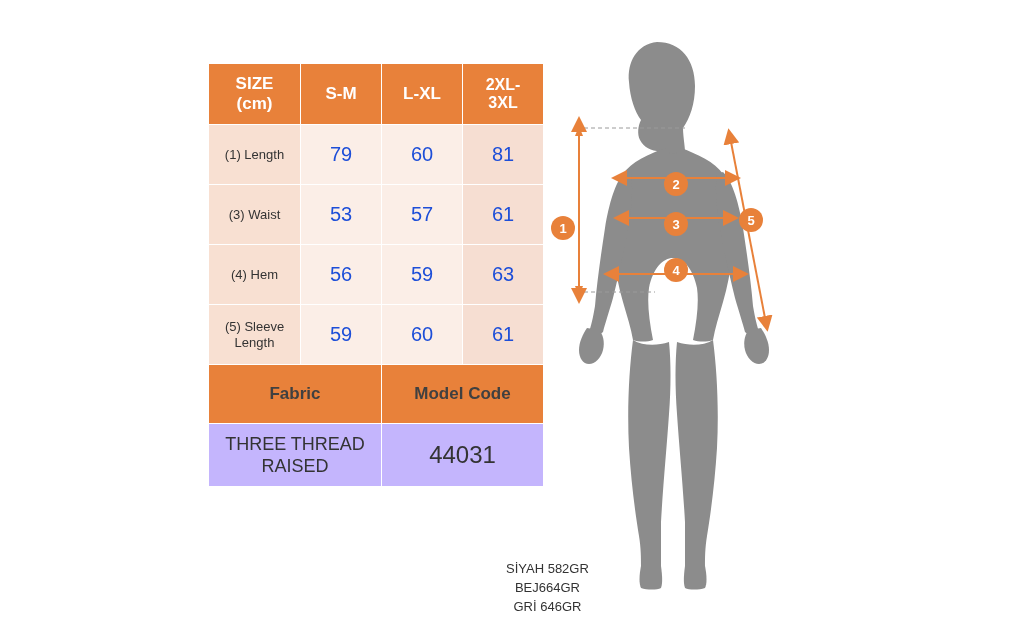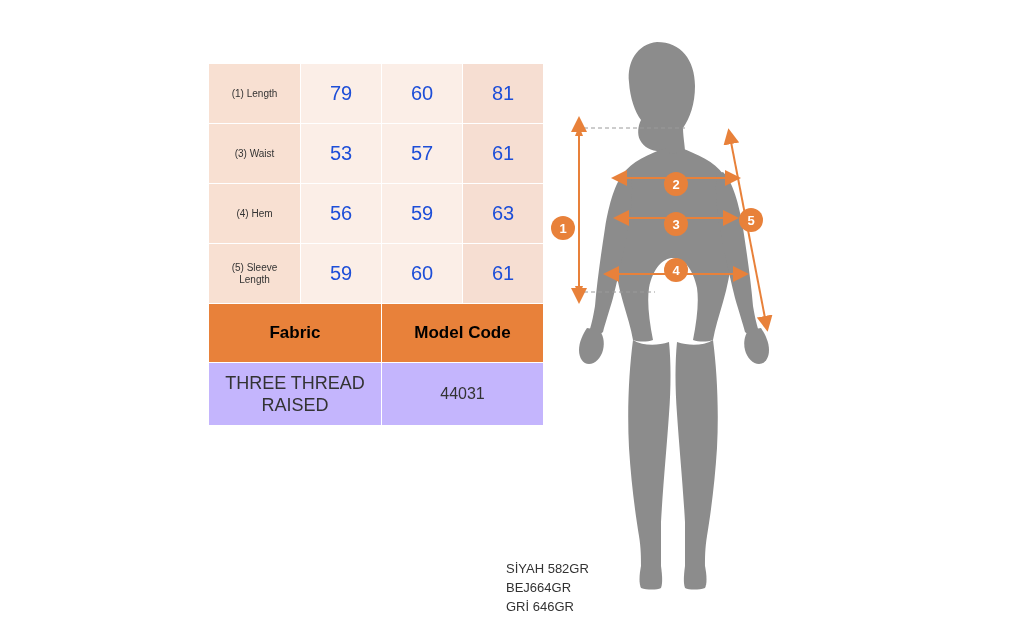--- a/index.html
+++ b/index.html
@@ -39,56 +39,57 @@
     font-weight: bold;
     font-size: 17px;
     height: 60px;
     line-height: 1.15;
   }
   .hdr.small { font-size: 16px; }
 
   .rowlabel {
     background: #f8e0d2;
     color: #333333;
-    font-size: 10px;
+    font-size: 13px;
     height: 59px;
     line-height: 1.2;
   }
   .val {
     background: #fbeee7;
     color: #1d4ed8;
     font-size: 20px;
     height: 59px;
   }
   .val.alt { background: #f6ded2; }
 
   .subhdr {
     background: #e8813a;
-    color: #000000;
+    color: #404040;
     font-weight: bold;
     font-size: 17px;
     height: 58px;
   }
   .bottomval {
     background: #c4b5fd;
     color: #333333;
     font-size: 18px;
     height: 62px;
     line-height: 1.25;
   }
-  .bottomval.code { font-size: 16px; margin-top: 8px; }
+  .bottomval.code { font-size: 24px; margin-top: 8px; }
 
   
   #notes {
     position: absolute;
     left: 506px;
     top: 560px;
     font-size: 13px;
     color: #333333;
     line-height: 1.45;
+    text-align: center;
   }
 
   
   #figure-area {
     position: absolute;
     left: 545px;
     top: 20px;
     width: 470px;
     height: 580px;
   }
@@ -113,20 +114,32 @@
 <body>
 
 <table id="size-table">
   <colgroup>
     <col class="col-label">
       <col class="col-val">
       <col class="col-val">
       <col class="col-val">
   </colgroup>
   <tbody>
+    <tr>
+      <th class="hdr">
+        <div>SIZE</div>
+        <div>(cm)</div>
+      </th>
+      <th class="hdr">S-M</th>
+      <th class="hdr">L-XL</th>
+      <th class="hdr small">
+        <div>2XL-</div>
+        <div>3XL</div>
+      </th>
+    </tr>
 
     <tr>
       <td class="rowlabel">(1) Length</td>
       <td class="val">79</td>
       <td class="val">60</td>
       <td class="val alt">81</td>
     </tr>
 
 
     <tr>

